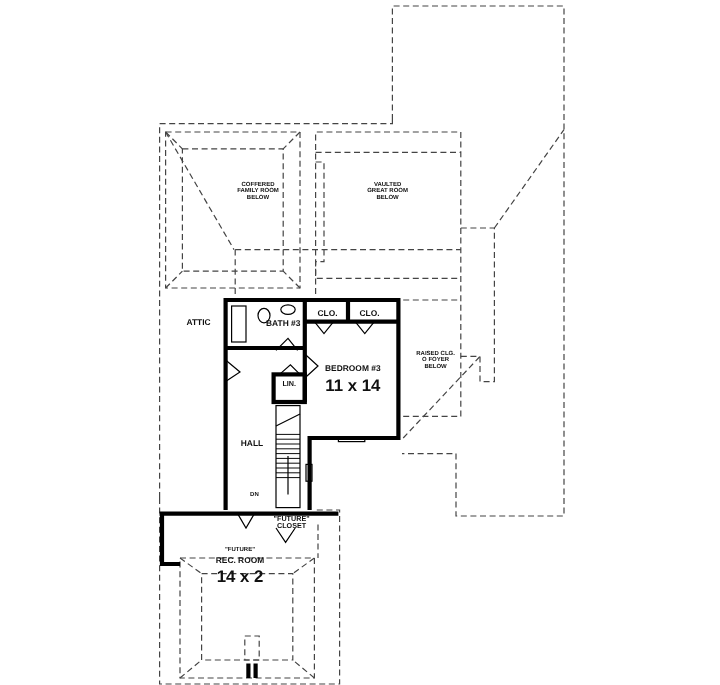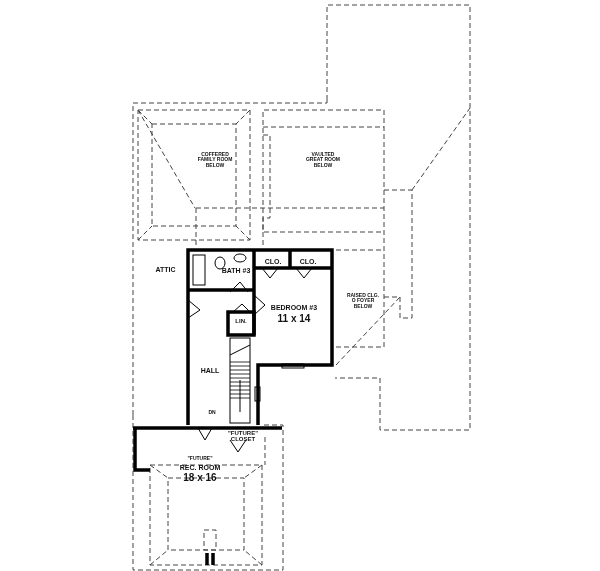--- a/index.html
+++ b/index.html
@@ -1,21 +1,21 @@
 <!DOCTYPE html>
 <html><head>
 <meta charset="utf-8">
 <style>
   html, body { margin:0; padding:0; background:#ffffff; }
   body { width:600px; height:571px; position:relative; overflow:hidden; font-family:"Liberation Sans", sans-serif; }
   svg { position:absolute; left:0; top:0; }
   .lbl { position:absolute; font-family:"Liberation Sans", sans-serif; font-weight:bold; color:#111; text-align:center; line-height:1.05; white-space:pre-line; }
   .tiny { font-size:5px; }
   .small { font-size:7px; }
-  .big { font-size:10px; }
+  .big { font-size:14px; }
 </style>
 </head>
 <body>
 
 <svg width="600" height="571" viewBox="0 0 600 571">
   <g fill="none" stroke="#444" stroke-width="1" stroke-dasharray="5,3">
 
     <polyline points="327,100 327,5 470,5 470,430 380,430 380,378 335,378"></polyline>
 
     <polyline points="133,415 133,103 327,103 327,100"></polyline>
@@ -113,13 +113,13 @@
 <div class="lbl small" style="left:294px;top:258px;width:28px;">CLO.</div>
 <div class="lbl small" style="left:266px;top:304px;width:56px;">BEDROOM #3</div>
 <div class="lbl big" style="left:266px;top:314px;width:56px;">11 x 14</div>
 <div class="lbl tiny" style="left:230px;top:318px;width:22px;font-size:6px;">LIN.</div>
 <div class="lbl small" style="left:195px;top:367px;width:30px;">HALL</div>
 <div class="lbl tiny" style="left:205px;top:410px;width:14px;">DN</div>
 <div class="lbl tiny" style="left:226px;top:430px;width:34px;font-size:6px;">"FUTURE"
 CLOSET</div>
 <div class="lbl tiny" style="left:180px;top:456px;width:40px;">"FUTURE"</div>
 <div class="lbl small" style="left:175px;top:464px;width:50px;">REC. ROOM</div>
-<div class="lbl big" style="left:175px;top:473px;width:50px;">18 x 16</div>
+<div class="lbl big" style="left:175px;top:473px;width:50px;">14 x 2</div>
 
 </body></html>

